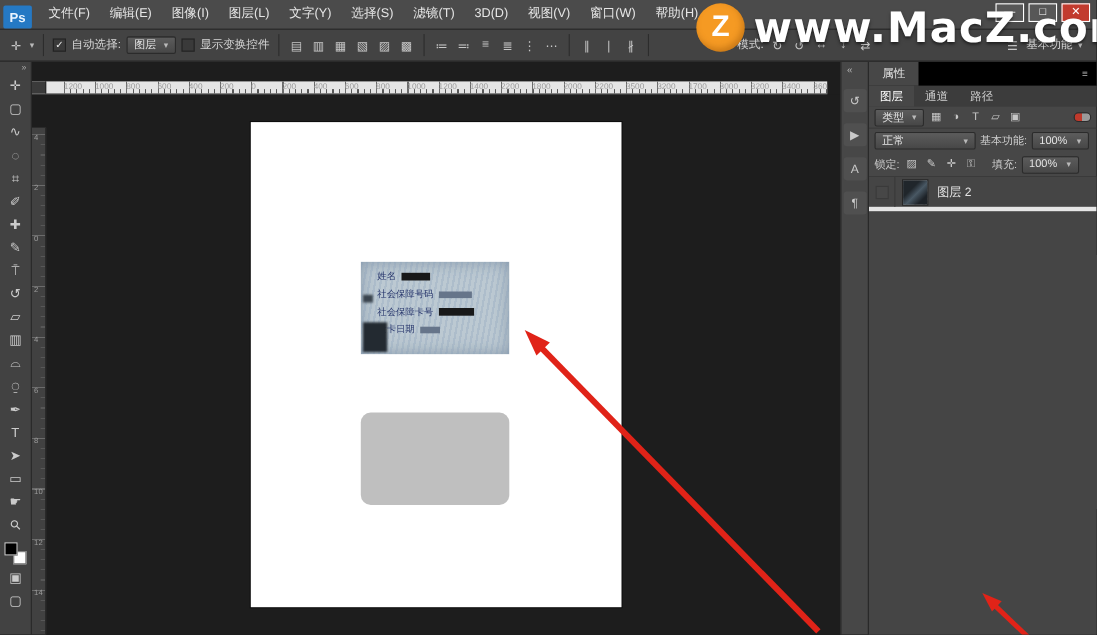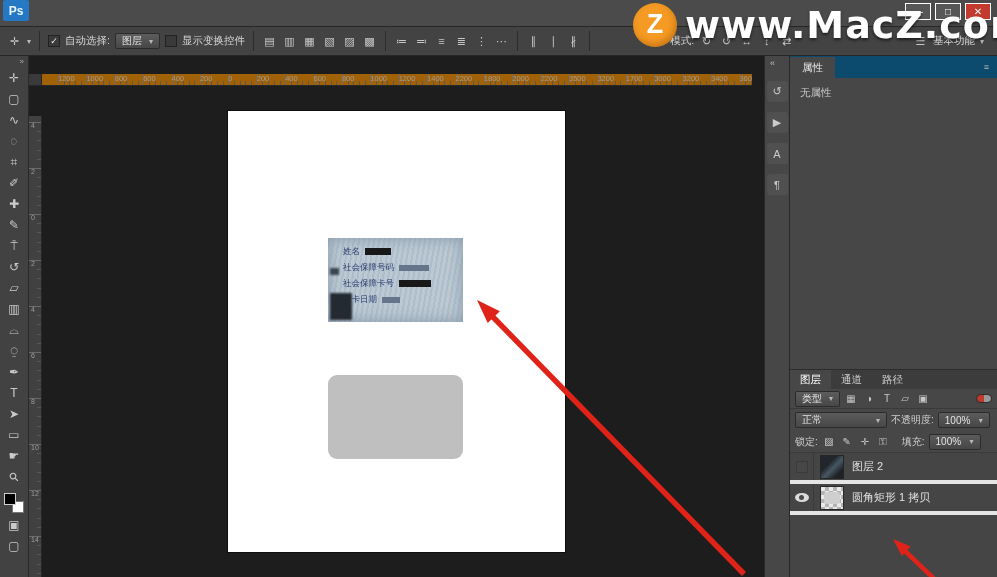--- a/index.html
+++ b/index.html
@@ -1,20 +1,20 @@
 <!DOCTYPE html>
 <html><head>
 <meta charset="utf-8">
 <style>
   *{box-sizing:border-box;margin:0;padding:0;-webkit-user-select:none}
   html,body{width:997px;height:577px;overflow:hidden}
   body{position:relative;background:#1d1d1d;font-family:"Liberation Sans","DejaVu Sans",sans-serif;color:#ddd}
 
   
-  .titlebar{position:absolute;left:0;top:0;right:0;height:27px;background:#4b4b4b;border-bottom:1px solid #262626;display:flex;align-items:flex-start;z-index:5}
+  .titlebar{position:absolute;left:0;top:0;right:0;height:27px;background:#4b4b4b;border-bottom:1px solid #262626;display:flex;align-items:flex-end;z-index:5}
   .pslogo{width:26px;height:21px;margin:0 6px 0 3px;background:#2579c4;color:#eaf4ff;font-weight:bold;font-size:12px;display:flex;align-items:center;justify-content:center;border-radius:2px}
   .menus{display:flex;align-items:center}
   .mi{padding:0 9px;font-size:11.5px;color:#e6e6e6;line-height:27px;white-space:nowrap}
   .winbtns{position:absolute;right:6px;top:3px;display:flex;gap:4px;z-index:80}
   .wb{width:26px;height:17px;border:1px solid #fff;color:#fff;font-size:10px;display:flex;align-items:center;justify-content:center;background:rgba(255,255,255,.07)}
   .wb.close{background:#c23b2e}
 
   
   .optionsbar{position:absolute;left:0;top:27px;right:0;height:29px;background:#434343;border-bottom:1px solid #262626;display:flex;align-items:center;padding:0 7px;gap:5px;font-size:10.5px;z-index:4;white-space:nowrap}
   .sep{width:1px;height:20px;background:#2c2c2c;margin:0 3px;flex:none}
@@ -33,21 +33,21 @@
   .rot45{display:inline-block;transform:rotate(-45deg)}
   .swatches{position:relative;width:20px;height:20px;margin:5px 0 2px}
   .sw-b{position:absolute;left:0;top:0;width:12px;height:12px;background:#000;border:1px solid #cfcfcf;z-index:2}
   .sw-w{position:absolute;right:0;bottom:0;width:12px;height:12px;background:#fff;border:1px solid #777}
 
   
   .docarea{position:absolute;left:29px;top:56px;width:735px;bottom:0;z-index:1}
   .tabbar{position:absolute;left:0;top:0;right:0;height:18px;background:#383838;border-bottom:1px solid #282828}
   .doctab{display:inline-flex;align-items:center;gap:8px;height:18px;padding:0 8px;background:#4f4f4f;border-right:1px solid #282828;font-size:10px;color:#e8e8e8}
   .tclose{color:#b5b5b5;font-size:9px}
-  .rulerh{position:absolute;left:0;top:18px;right:12px;height:12px;background:#a16207;border-bottom:1px solid #272727;display:flex}
+  .rulerh{position:absolute;left:0;top:18px;right:12px;height:12px;background:#e5e5e5;border-bottom:1px solid #272727;display:flex}
   .rcorner{width:13px;height:100%;background:#3a3a3a;border-right:1px solid #272727;flex:none}
   .rlabels{flex:1;display:flex;padding-left:16px;overflow:hidden;
     background-image:repeating-linear-gradient(90deg,#6b6b6b 0 1px,transparent 1px 28.4px),repeating-linear-gradient(90deg,#575757 0 1px,transparent 1px 5.68px);
     background-size:100% 100%,100% 4px;background-position:16px 0,16px bottom;background-repeat:no-repeat}
   .rlabels span{width:28.4px;flex:none;font-size:7.5px;color:#9c9c9c;line-height:10px}
   .rulerv{position:absolute;left:0;top:30px;width:13px;bottom:0;background:#414141;border-right:1px solid #272727;z-index:2;display:flex;flex-direction:column;padding-top:6px;
     background-image:repeating-linear-gradient(180deg,#6b6b6b 0 1px,transparent 1px 46px),repeating-linear-gradient(180deg,#575757 0 1px,transparent 1px 9.2px);
     background-size:100% 100%,4px 100%;background-position:0 6px,right 6px;background-repeat:no-repeat}
   .rulerv span{height:46px;flex:none;font-size:7px;color:#9c9c9c;padding-left:2px}
   .canvas{position:absolute;left:0;top:30px;right:0;bottom:0;background:#1d1d1d}
@@ -64,21 +64,21 @@
   .csmudge{position:absolute;left:2px;top:30px;width:9px;height:7px;background:#3a444e;filter:blur(1px)}
   .grayrect{position:absolute;left:100px;top:264px;width:135px;height:84px;background:#bfbfbf;border-radius:9px}
 
   
   .iconstrip{position:absolute;left:764px;top:56px;width:25px;bottom:0;background:#474747;border-left:1px solid #292929;z-index:3;display:flex;flex-direction:column;align-items:center}
   .strip-expand{align-self:stretch;padding:2px 0 8px 5px;font-size:9px;color:#bbb}
   .sicon{width:21px;height:21px;margin:5px 0;font-size:11px;color:#cacaca;display:flex;align-items:center;justify-content:center;border-radius:3px;background:#505050}
 
   
   .rightpanel{position:absolute;left:789px;top:56px;right:0;bottom:0;background:#474747;border-left:1px solid #292929;z-index:3;display:flex;flex-direction:column}
-  .phead{height:22px;background:#0c4a6e;display:flex;align-items:flex-end;flex:none}
+  .phead{height:22px;background:#000000;display:flex;flex:none}
   .ptab{padding:4px 12px 3px;background:#474747;font-size:10.5px;color:#e8e8e8}
   .pmenu{margin-left:auto;padding-right:8px;font-size:9px;color:#b9b9b9;line-height:22px}
   .pbody{height:292px;border-bottom:1px solid #2c2c2c;font-size:10.5px;color:#c9c9c9;padding:8px 10px;flex:none}
   .ltabs{height:19px;background:#3c3c3c;display:flex;align-items:flex-end;flex:none}
   .ltab{padding:3px 10px 2px;font-size:10.5px;color:#cfcfcf}
   .ltab.active{background:#474747;color:#fff}
   .lrowbar{display:flex;align-items:center;padding:0 5px;gap:4px;flex:none;border-bottom:1px solid #3a3a3a}
   .lfilter{height:20px}
   .lblend{height:22px;border-bottom:none}
   .llock{height:22px}
@@ -108,20 +108,33 @@
   .wcircle{width:44px;height:44px;border-radius:50%;background:#f59a23;color:#fff;font-weight:bold;font-size:27px;display:flex;align-items:center;justify-content:center;box-shadow:inset -2px -3px 6px rgba(120,60,0,.35)}
   .wtext{font-size:38px;font-weight:bold;color:#fff;letter-spacing:1px;text-shadow:0 2px 3px rgba(0,0,0,.55);font-family:"DejaVu Sans","Liberation Sans",sans-serif}
 </style>
 </head>
 <body>
 
 <div id="app">
 
   <header class="titlebar">
     <div class="pslogo">Ps</div>
+    <nav class="menus">
+      <span class="mi">文件(F)</span>
+      <span class="mi">编辑(E)</span>
+      <span class="mi">图像(I)</span>
+      <span class="mi">图层(L)</span>
+      <span class="mi">文字(Y)</span>
+      <span class="mi">选择(S)</span>
+      <span class="mi">滤镜(T)</span>
+      <span class="mi">3D(D)</span>
+      <span class="mi">视图(V)</span>
+      <span class="mi">窗口(W)</span>
+      <span class="mi">帮助(H)</span>
+    </nav>
     <div class="winbtns">
       <span class="wb">—</span>
       <span class="wb">□</span>
       <span class="wb close">✕</span>
     </div>
   </header>
 
   <div class="optionsbar">
     <span class="ib">✛</span>
     <span class="car">▾</span>
@@ -272,23 +285,20 @@
     <span class="sicon">▶</span>
     <span class="sicon">A</span>
     <span class="sicon">¶</span>
   </div>
 
   <div class="rightpanel">
     <div class="phead">
       <span class="ptab">属性</span>
       <span class="pmenu">≡</span>
     </div>
-    <div class="pbody">
-      <span>无属性</span>
-    </div>
 
     <div class="ltabs">
       <span class="ltab active">图层</span>
       <span class="ltab">通道</span>
       <span class="ltab">路径</span>
     </div>
 
     <div class="lrowbar lfilter">
       <span class="dd">
         <span>类型</span>
@@ -300,21 +310,21 @@
       <span class="fic">▱</span>
       <span class="fic">▣</span>
       <span class="lswitch"></span>
     </div>
 
     <div class="lrowbar lblend">
       <span class="dd" style="width:92px;justify-content:space-between">
         <span>正常</span>
         <span class="car">▾</span>
       </span>
-      <span class="slbl">不透明度:</span>
+      <span class="slbl">基本功能:</span>
       <span class="dd" style="width:52px;justify-content:space-between">
         <span>100%</span>
         <span class="car">▾</span>
       </span>
     </div>
 
     <div class="lrowbar llock">
       <span class="slbl">锁定:</span>
       <span class="fic">▨</span>
       <span class="fic">✎</span>
@@ -330,29 +340,20 @@
     <div class="llist">
       <div class="lrow">
         <div class="eyewell">
             <span class="eye-off"></span>
           </div>
         <div class="thumb">
             <div class="dark-mini"></div>
           </div>
         <span class="lname">图层 2</span>
       </div>
-      <div class="lrow">
-        <div class="eyewell">
-            <span class="eye"></span>
-          </div>
-        <div class="thumb">
-            <div class="shape-mini"></div>
-          </div>
-        <span class="lname">圆角矩形 1 拷贝</span>
-      </div>
     </div>
   </div>
 
   <svg class="arrows" width="997" height="577" viewBox="0 0 997 577">
     <g>
       <line x1="744" y1="574" x2="492" y2="316" stroke="#e02318" stroke-width="5.5"></line>
       <polygon points="477,300 499.9,311.3 487.7,323.1" fill="#e02318"></polygon>
     </g>
     <g>
       <line x1="948" y1="592" x2="905" y2="551" stroke="#e02318" stroke-width="4.5"></line>

